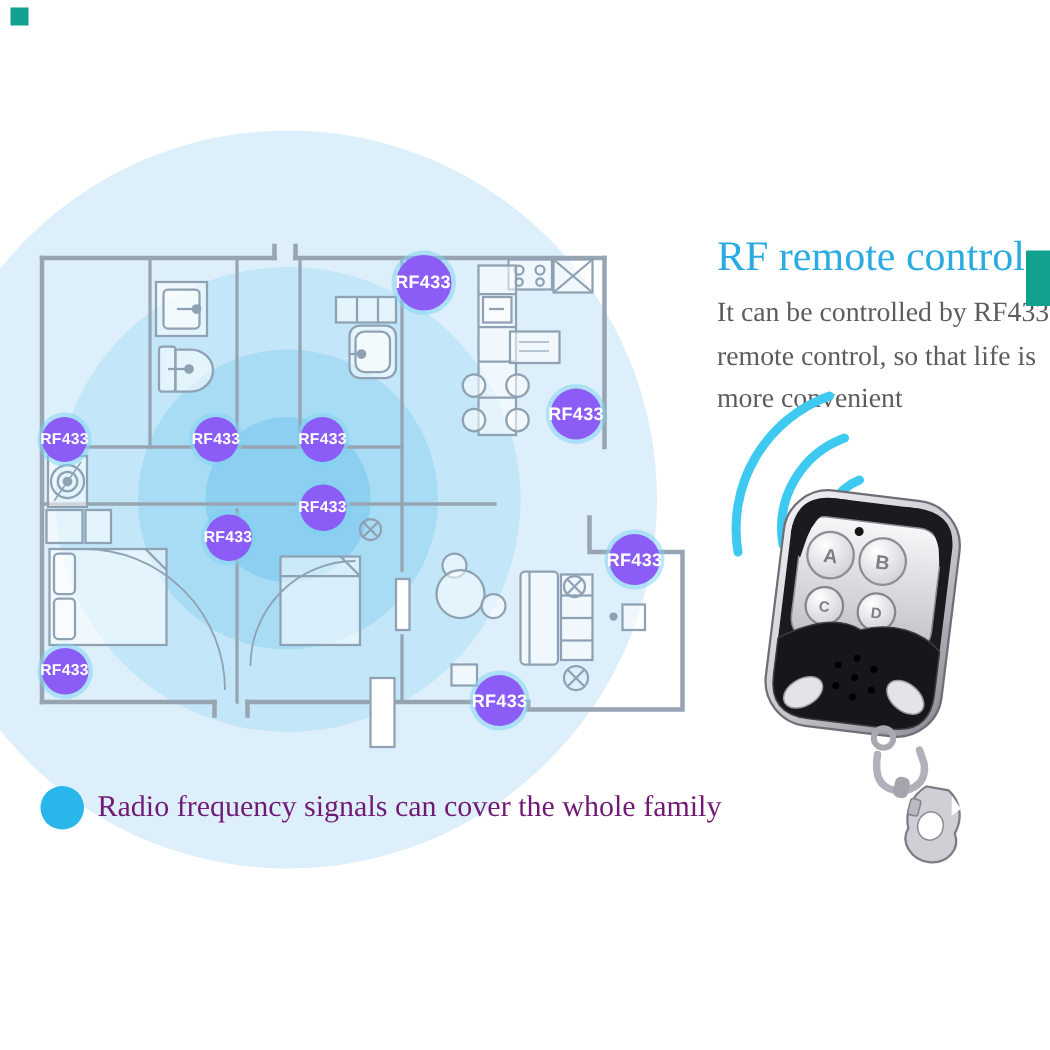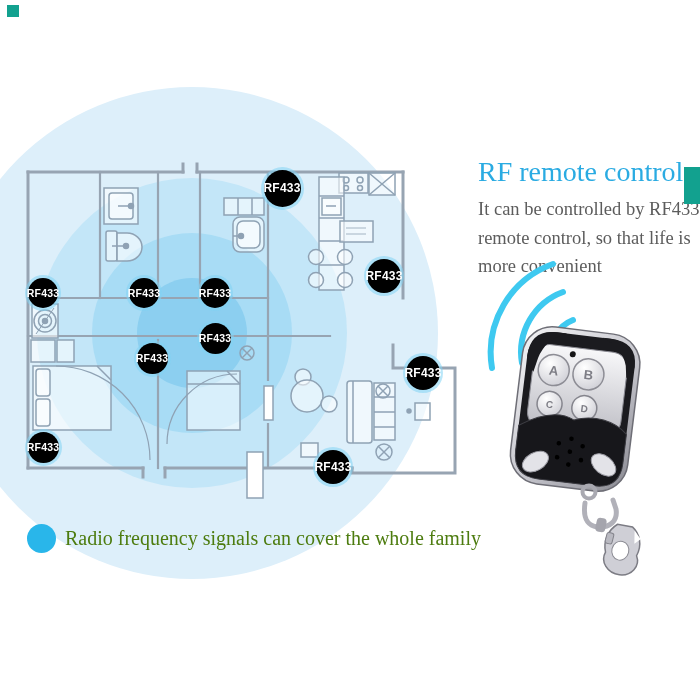--- a/index.html
+++ b/index.html
@@ -2,33 +2,33 @@
 <html><head>
 <meta charset="utf-8">
 <style>
   html,body{margin:0;padding:0;background:#fff;}
   .stage{position:relative;width:700px;height:700px;background:#ffffff;overflow:hidden;
          font-family:"Liberation Serif",serif;}
   .plan,.remote-svg{position:absolute;left:0;top:0;width:700px;height:700px;}
   
   #bubbles{position:absolute;left:0;top:0;width:700px;height:700px;}
   .bubble{position:absolute;box-sizing:border-box;display:flex;align-items:center;justify-content:center;
-          background:#000000;border-radius:50%;color:#fff;
+          background:#8b5cf6;border-radius:50%;color:#fff;
           font-family:"Liberation Sans",sans-serif;font-weight:bold;font-size:10.5px;letter-spacing:.2px;
           box-shadow:0 0 0 3px rgba(130,212,244,.55);white-space:nowrap;}
   .bubble.lg{font-size:12px;}
   
   .info{position:absolute;left:478px;top:156px;width:230px;}
   .info h1{margin:0;font-weight:normal;font-size:28px;line-height:1.15;color:#2aabe2;white-space:nowrap;}
   .info .line{margin:0;font-size:18.5px;line-height:28.5px;color:#5c5c5c;white-space:nowrap;}
   .info .line:first-of-type{margin-top:7px;}
   
   .caption{position:absolute;left:27px;top:524px;display:flex;align-items:center;gap:9px;}
   .dot{width:29px;height:29px;border-radius:50%;background:#29b6ea;flex:0 0 auto;}
-  .caption-text{font-size:20px;color:#4d7c0f;white-space:nowrap;}
+  .caption-text{font-size:20px;color:#701a75;white-space:nowrap;}
   
   .teal-chip{position:absolute;background:#12a18f;z-index:50;}
   .teal-chip.tl{left:7px;top:5px;width:12px;height:12px;}
   .teal-chip.re{left:684px;top:167px;width:16px;height:37px;}
   svg text.btn-letter{font-family:"Liberation Sans",sans-serif;font-weight:bold;fill:#7e7e86;}
 </style>
 </head>
 <body>
 
 <div class="stage">

